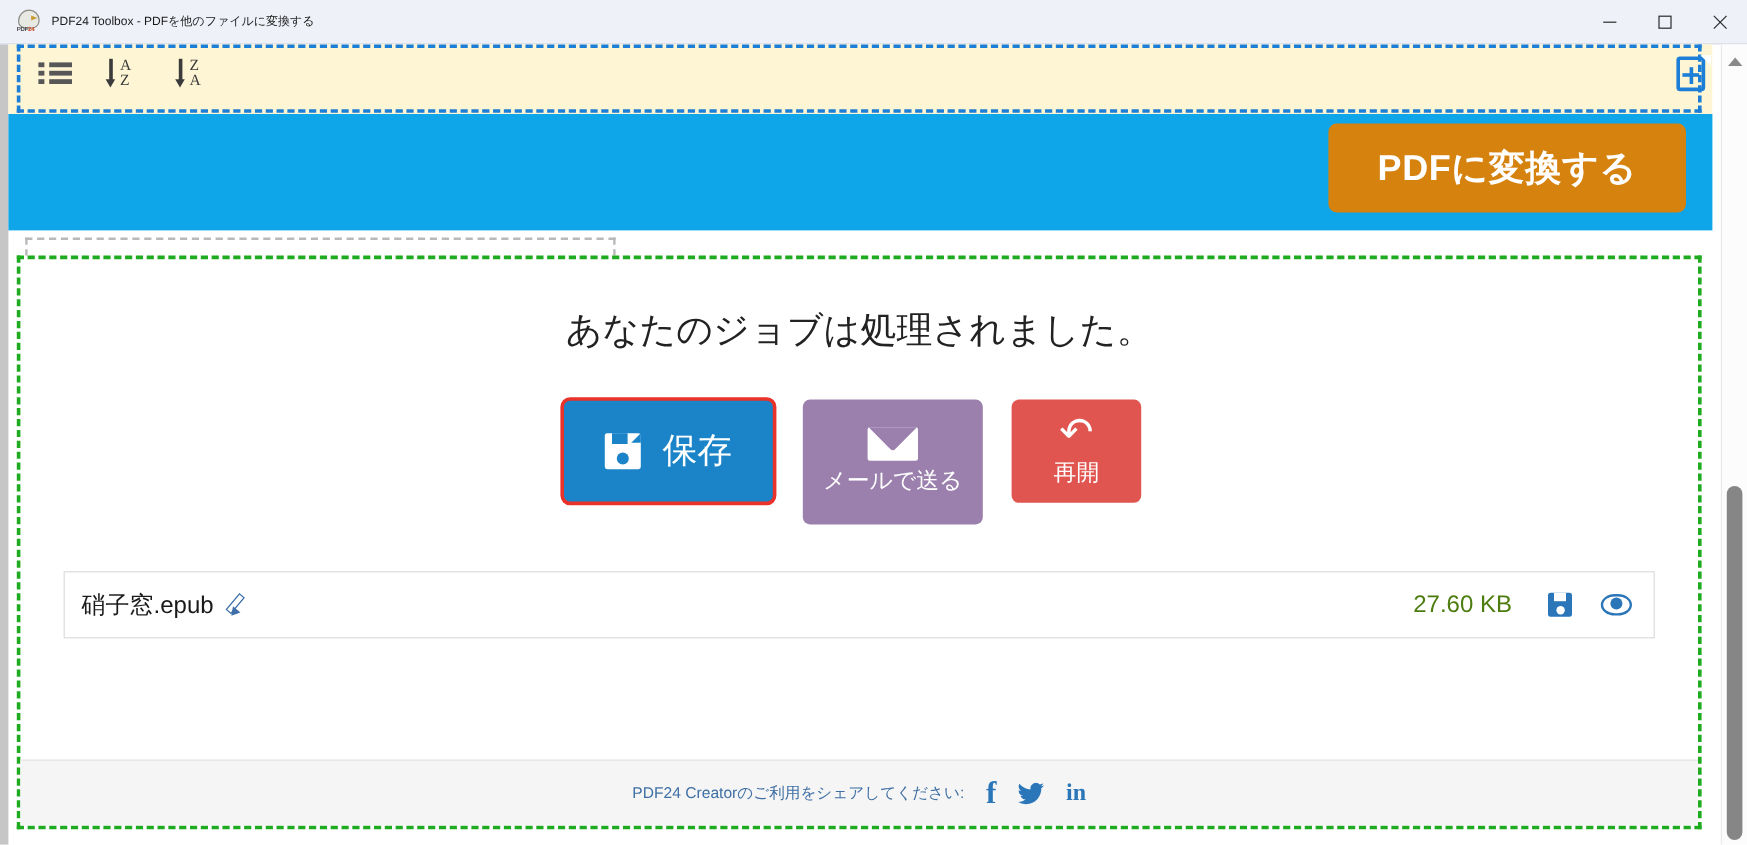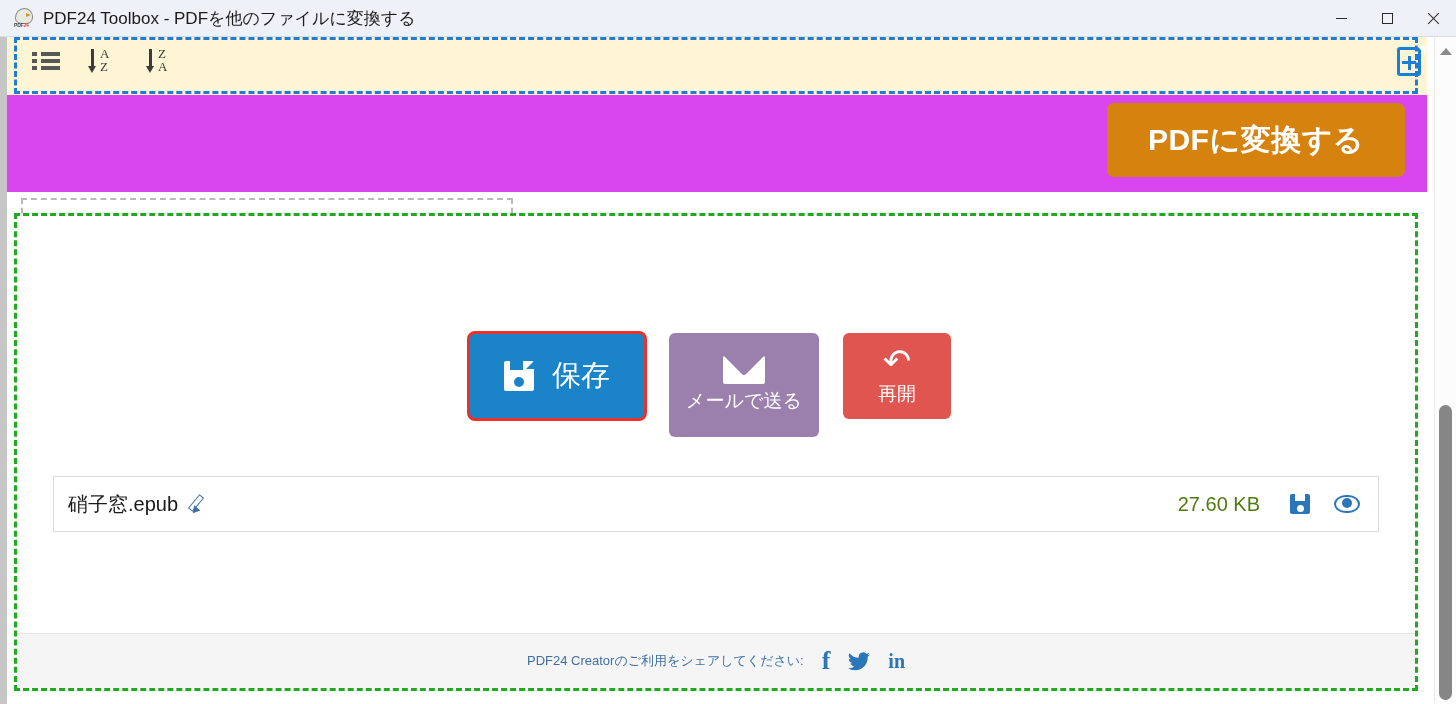--- a/index.html
+++ b/index.html
@@ -66,21 +66,21 @@
     left: 0px; bottom: 0px;
     font-size: 5px;
     font-weight: bold;
     color: #444;
     letter-spacing: -0.2px;
     line-height: 6px;
   }
   .app-icon .pdf24 .num { color: #d24a26; }
   .title-text {
     margin-left: 9px;
-    font-size: 17px;
+    font-size: 10px;
     color: #1b1b1b;
     white-space: nowrap;
     font-family: "Liberation Sans", "DejaVu Sans", sans-serif;
   }
   .win-controls {
     position: absolute;
     right: 0; top: 0;
     height: 36px;
     display: flex;
   }
@@ -230,21 +230,21 @@
     left: 13.5px; top: 9.5px;
     width: 3px; height: 14px;
   }
 
   
   .options-zone {
     position: absolute;
     left: 7px; top: 95px;
     width: 1420px;
     height: 97px;
-    background: #d946ef;
+    background: #0ea5e9;
   }
   .options-dash {
     position: absolute;
     left: 14px; top: 103px;
     width: 492px;
     height: 64px;
     border: 2px dashed #b9b9b9;
     box-sizing: border-box;
   }
   .opt-inner {
@@ -660,20 +660,21 @@
           <option>Flow</option>
         </select>
       </div>
     </div>
     <button class="convert-btn">PDFに変換する</button>
   </div>
 
   <div class="result-dash">
     <div class="result-body">
 
+      <div class="job-msg">あなたのジョブは処理されました。</div>
 
       <div class="action-row">
         <button class="act-btn act-save">
           <span class="floppy">
             <span class="shutter"></span>
             <span class="hole"></span>
           </span>
           <span class="lbl">保存</span>
         </button>
 

